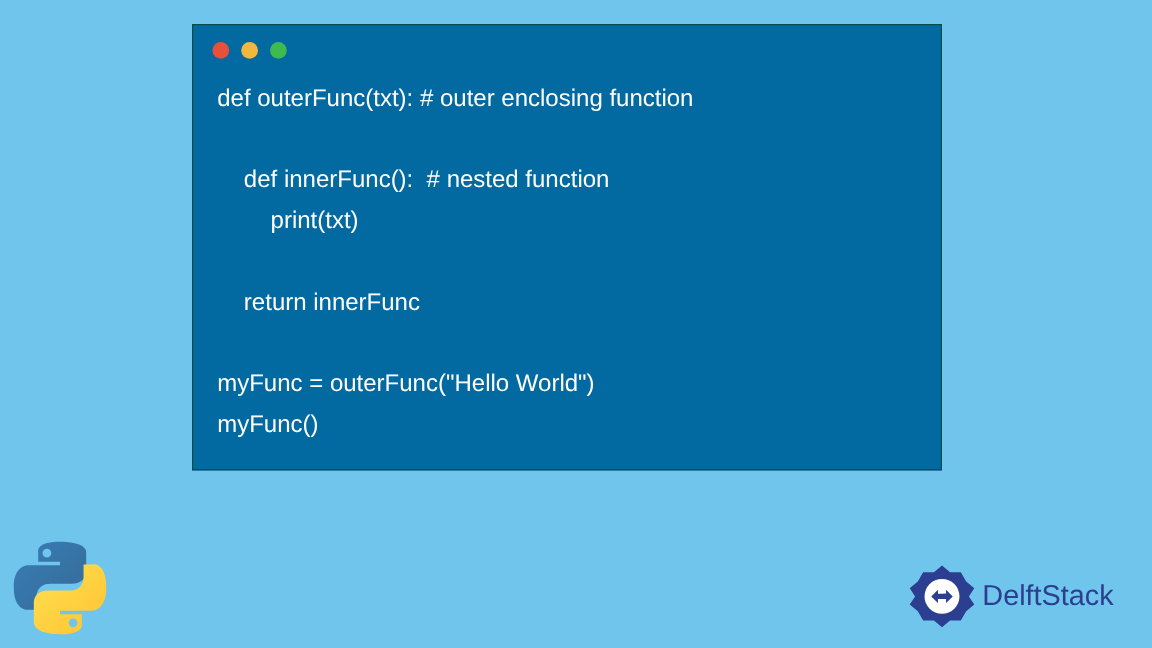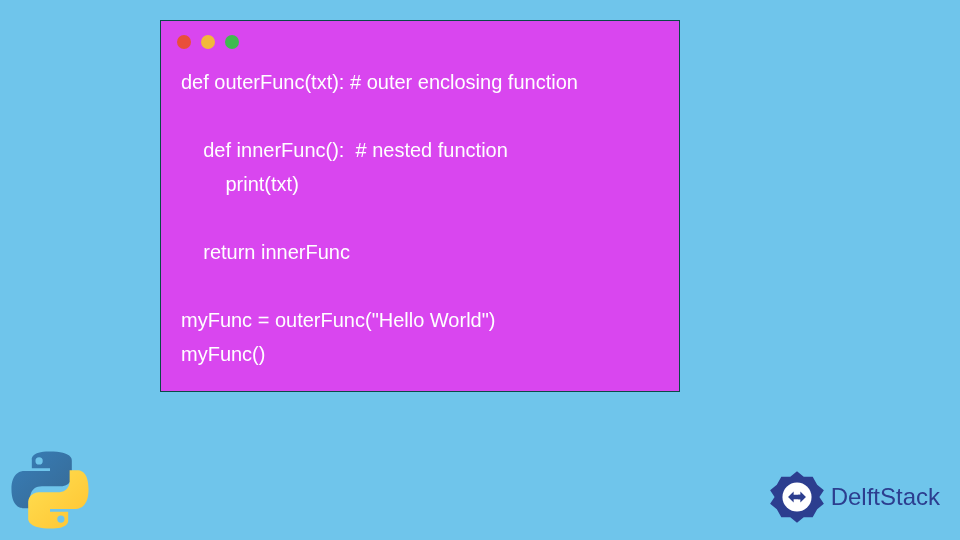--- a/index.html
+++ b/index.html
@@ -8,22 +8,22 @@
     height: 540px;
     background: #6fc5eb;
     font-family: -apple-system, BlinkMacSystemFont, "Segoe UI", Arial, sans-serif;
     position: relative;
     overflow: hidden;
   }
   .code-window {
     position: absolute;
     top: 20px;
     left: 160px;
-    width: 520px;
-    background: #d946ef;
+    width: 625px;
+    background: #0369a1;
     border: 1px solid #0a4a47;
   }
   .traffic-lights {
     display: flex;
     gap: 10px;
     padding: 14px 16px 8px 16px;
   }
   .dot {
     width: 14px;
     height: 14px;
@@ -42,21 +42,21 @@
   }
   .python-logo {
     position: absolute;
     left: 10px;
     bottom: 10px;
     width: 80px;
     height: 80px;
   }
   .brand {
     position: absolute;
-    right: 20px;
+    right: 32px;
     bottom: 15px;
     display: flex;
     align-items: center;
     gap: 6px;
   }
   .brand-logo {
     width: 56px;
     height: 56px;
   }
   .brand-text {

